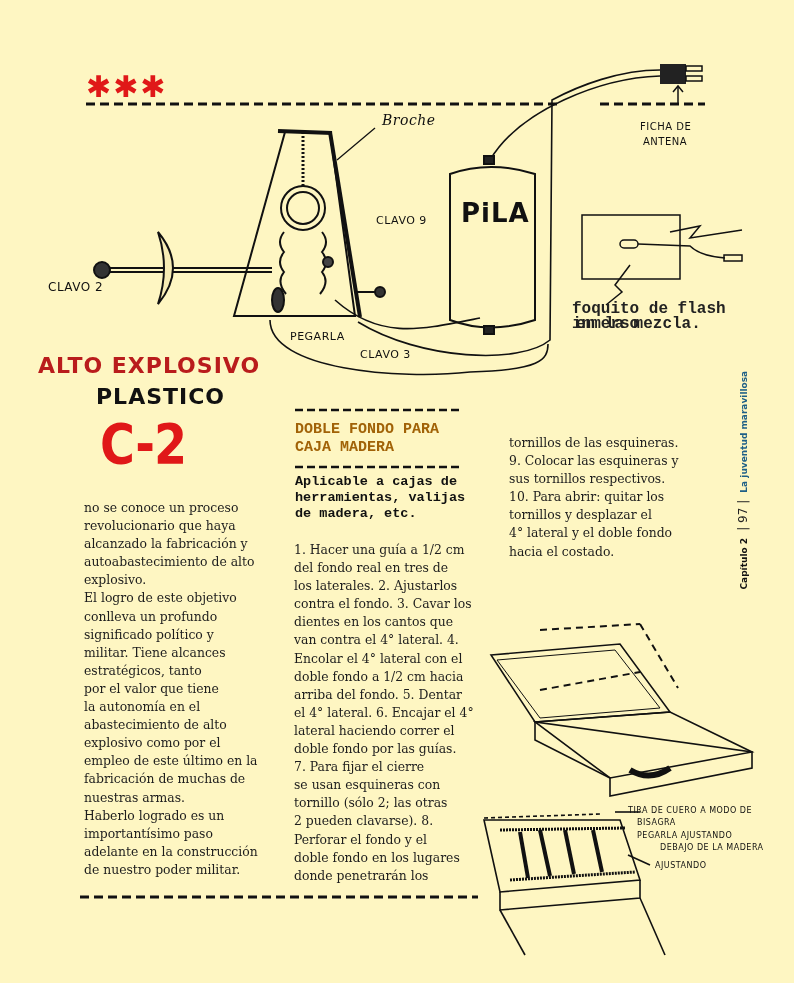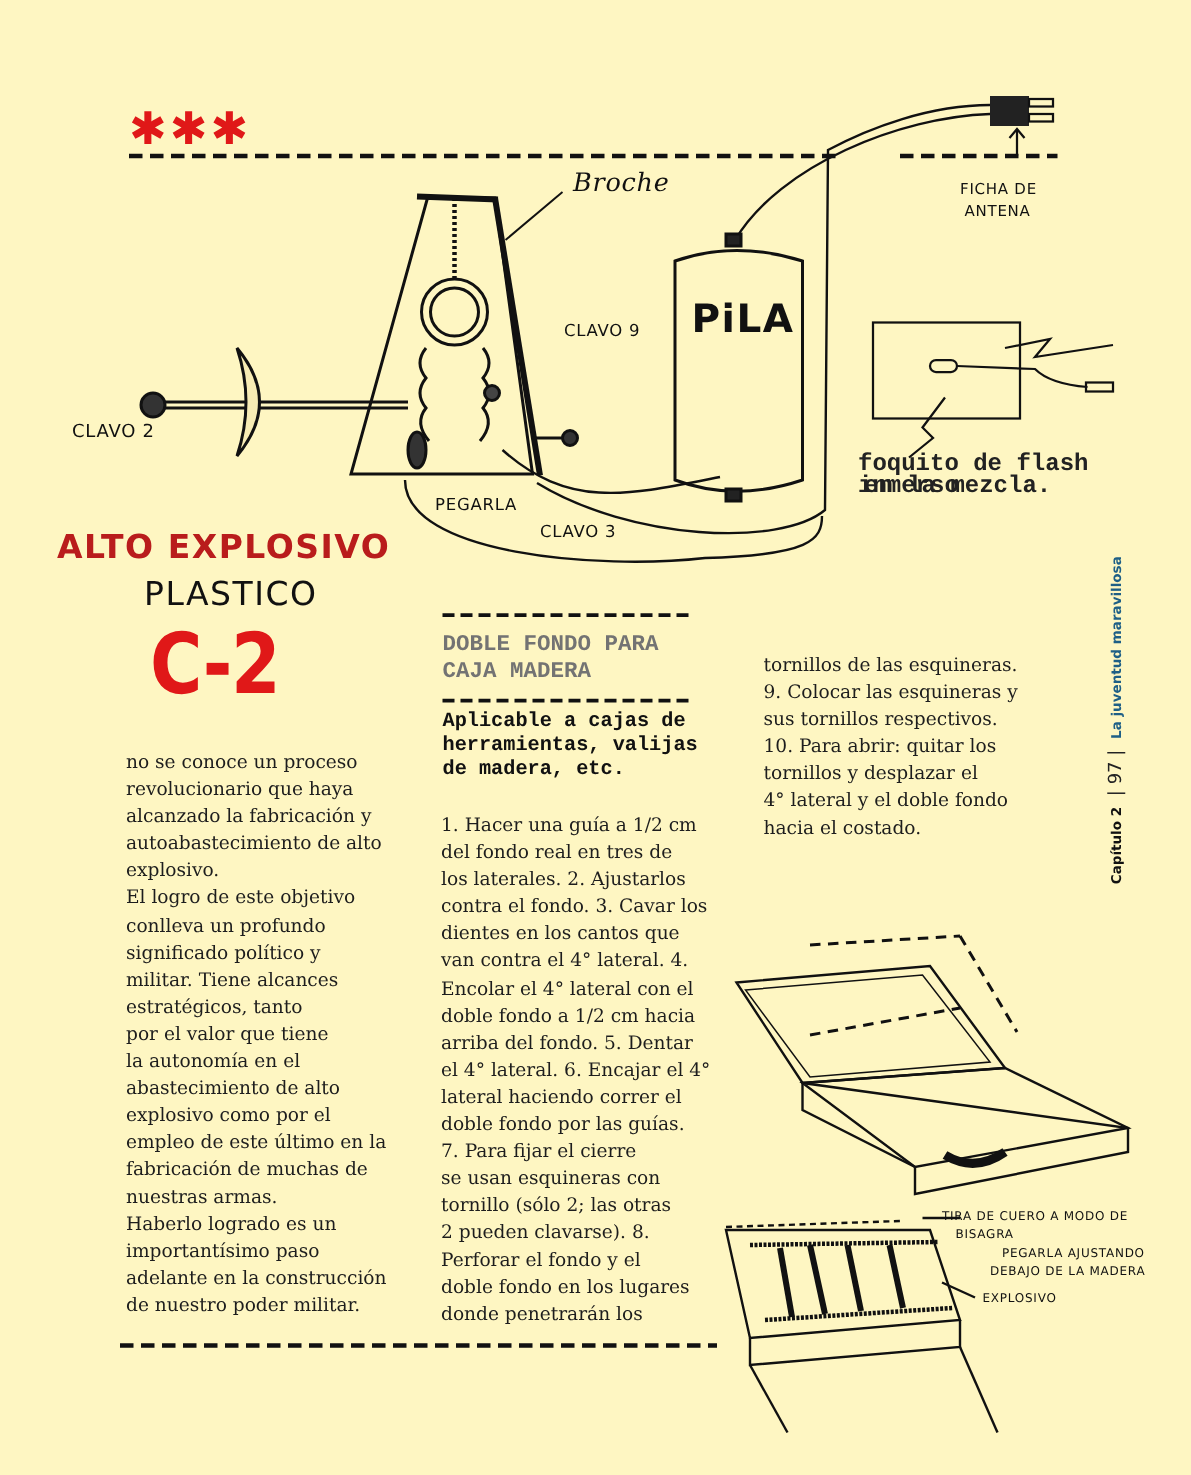--- a/index.html
+++ b/index.html
@@ -7,24 +7,24 @@
     width:794px; height:983px; position:relative; overflow:hidden;
     background:#fef6c2;
     font-family:"DejaVu Serif", serif;
     color:#1a1a1a;
   }
   .abs { position:absolute; }
   .asterisks { left:86px; top:72px; color:#e01818; font-size:30px; font-weight:bold; letter-spacing:2px; font-family:"DejaVu Sans", sans-serif; line-height:30px; }
   .hand { font-family:"DejaVu Sans", sans-serif; font-size:11px; color:#111; letter-spacing:0.5px; }
   .typew { font-family:"Liberation Mono", monospace; font-size:16px; font-weight:bold; color:#222; line-height:15px; }
   .title-main { left:38px; top:353px; font-family:"DejaVu Sans", sans-serif; font-size:22px; font-weight:bold; letter-spacing:1px; color:#b91c1c; line-height:26px; }
-  .title-sub { left:96px; top:384px; font-family:"DejaVu Sans", sans-serif; font-size:22px; font-weight:normal; letter-spacing:1px; color:#111; line-height:26px; }
+  .title-sub { left:96px; top:384px; font-family:"DejaVu Sans", sans-serif; font-size:22px; font-weight:bold; letter-spacing:1px; color:#111; line-height:26px; }
   .c2 { left:100px; top:412px; font-family:"DejaVu Sans", sans-serif; font-size:56px; font-weight:bold; color:#e01818; line-height:64px; letter-spacing:-1px; transform:scaleX(0.85); transform-origin:left top; }
   .body-text { font-family:"DejaVu Serif", serif; font-size:12.4px; line-height:18.1px; color:#1d1d1d; white-space:pre; }
-  .heading-mono { font-family:"Liberation Mono", monospace; font-weight:bold; font-size:15px; line-height:17px; color:#737373; }
+  .heading-mono { font-family:"Liberation Mono", monospace; font-weight:bold; font-size:15px; line-height:17px; color:#a16207; }
   .sub-mono { font-family:"Liberation Mono", monospace; font-weight:bold; font-size:13.5px; line-height:16px; color:#111; }
   .side { left:728px; top:405px; width:30px; height:185px; }
   .side-inner { position:absolute; left:15px; top:92px; width:185px; transform:translate(-50%,-50%) rotate(-90deg); white-space:nowrap; font-family:"DejaVu Sans", sans-serif; font-size:9px; font-weight:bold; text-align:center; }
   .side-chapter { color:#111; }
   .side-page { color:#222; font-weight:normal; font-size:12px; margin:0 4px; }
   .side-book { color:#1e5f86; }
   svg { position:absolute; left:0; top:0; }
 </style>
 </head>
 <body>
@@ -116,21 +116,21 @@
   </g>
 
   <line x1="80" y1="897" x2="478" y2="897" stroke="#111" stroke-width="3" stroke-dasharray="9,5"></line>
 
   <line x1="295" y1="410" x2="462" y2="410" stroke="#111" stroke-width="2.5" stroke-dasharray="8,4"></line>
   <line x1="295" y1="467" x2="462" y2="467" stroke="#111" stroke-width="2.5" stroke-dasharray="8,4"></line>
 </svg>
 
 <div class="abs asterisks">✱✱✱</div>
 
-<div class="abs hand" style="left:382px;top:112px;font-size:17px;font-family:'DejaVu Serif',serif;font-style:italic;">Broche</div>
+<div class="abs hand" style="left:382px;top:112px;font-size:14px;font-family:'DejaVu Serif',serif;font-style:italic;">Broche</div>
 <div class="abs hand" style="left:461px;top:198px;font-size:26px;font-weight:bold;letter-spacing:1px;">PiLA</div>
 <div class="abs hand" style="left:376px;top:214px;">CLAVO 9</div>
 <div class="abs hand" style="left:48px;top:280px;font-size:12px;">CLAVO 2</div>
 <div class="abs hand" style="left:360px;top:348px;">CLAVO 3</div>
 <div class="abs hand" style="left:290px;top:330px;">PEGARLA</div>
 <div class="abs hand" style="left:640px;top:121px;font-size:10px;">FICHA DE</div>
 <div class="abs hand" style="left:643px;top:136px;font-size:10px;">ANTENA</div>
 <div class="abs typew" style="left:572px;top:302px;">foquito de flash inmerso</div>
 <div class="abs typew" style="left:576px;top:317px;">en la mezcla.</div>
 
@@ -187,23 +187,23 @@
 <div class="abs body-text" style="left:509px;top:410px;margin-top:24px;">tornillos de las esquineras.
 9. Colocar las esquineras y
 sus tornillos respectivos.
 10. Para abrir: quitar los
 tornillos y desplazar el
 4° lateral y el doble fondo
 hacia el costado.</div>
 
 <div class="abs hand" style="left:628px;top:806px;font-size:8px;">TIRA DE CUERO A MODO DE</div>
 <div class="abs hand" style="left:637px;top:818px;font-size:8px;">BISAGRA</div>
-<div class="abs hand" style="left:668px;top:831px;font-size:8px;">PEGARLA AJUSTANDO</div>
+<div class="abs hand" style="left:637px;top:831px;font-size:8px;">PEGARLA AJUSTANDO</div>
 <div class="abs hand" style="left:633px;top:843px;font-size:8px;padding-left:27px;">DEBAJO DE LA MADERA</div>
-<div class="abs hand" style="left:655px;top:861px;font-size:8px;">EXPLOSIVO</div>
+<div class="abs hand" style="left:655px;top:861px;font-size:8px;">AJUSTANDO</div>
 
 <div class="abs side">
   <div class="side-inner">
     <span class="side-chapter">Capítulo 2</span>
     <span class="side-page">| <span>97</span> |</span>
     <span class="side-book">La juventud maravillosa</span>
   </div>
 </div>
 
 </body></html>

